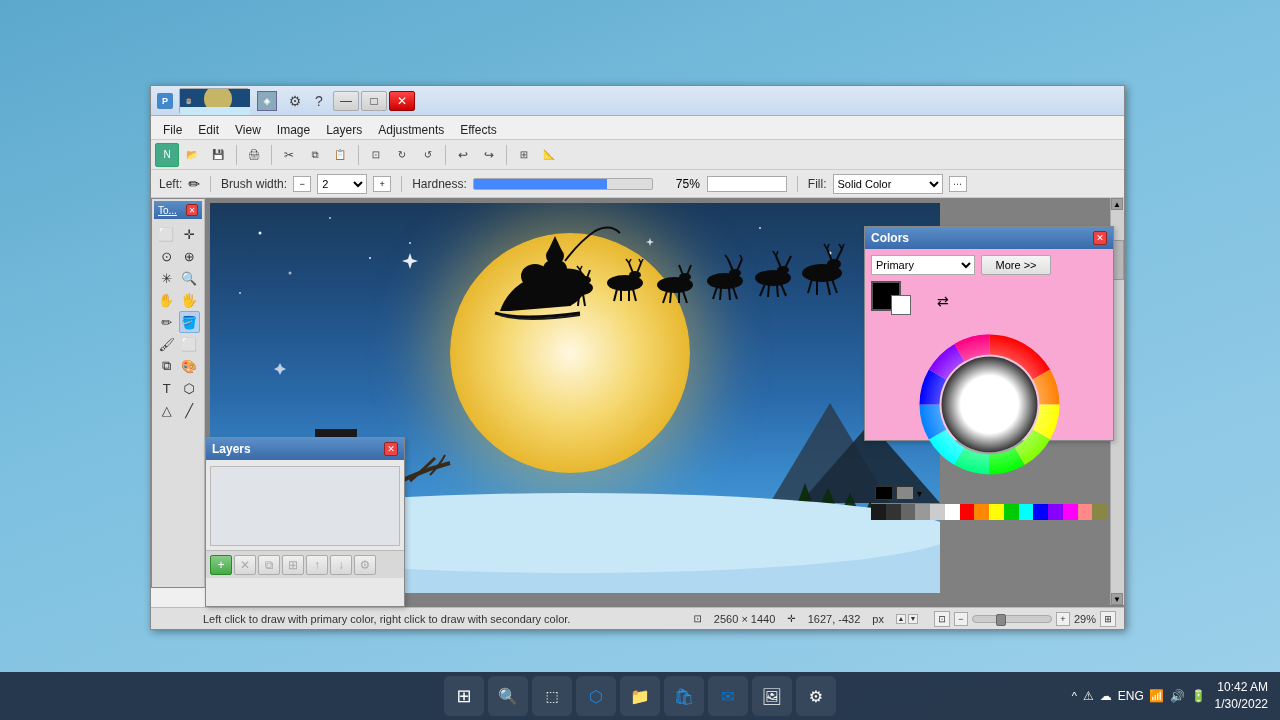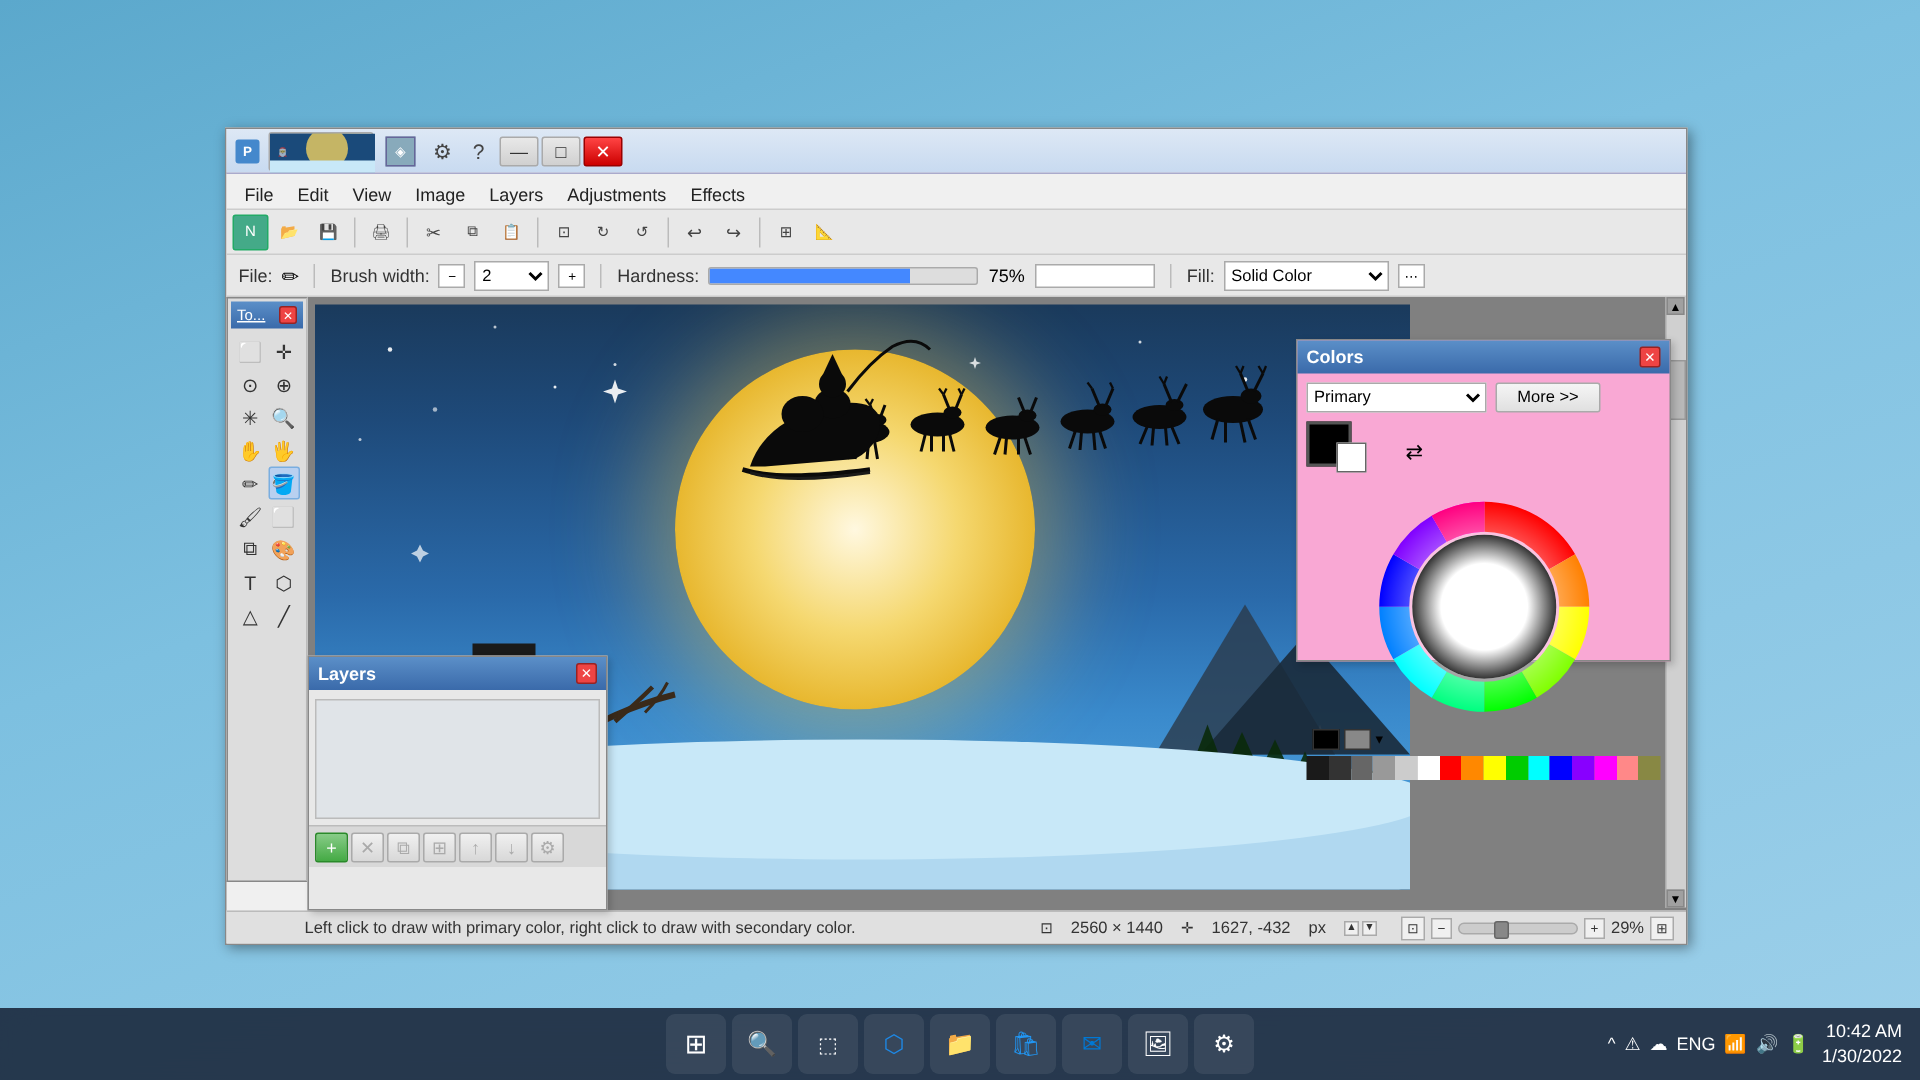--- a/index.html
+++ b/index.html
@@ -316,21 +316,21 @@
     .colors-content {
       padding: 6px;
     }
     .color-mode-row {
       display: flex;
       align-items: center;
       gap: 6px;
       margin-bottom: 6px;
     }
     .color-mode-select {
-      width: 120px;
+      width: 104px;
       height: 20px;
       font-size: 11px;
       border: 1px solid #aaa;
       background: white;
     }
     .more-btn {
       width: 70px;
       height: 20px;
       border: 1px solid #aaa;
       background: linear-gradient(to bottom, #f5f5f5, #e0e0e0);
@@ -564,36 +564,36 @@
       <div class="tb-btn" style="font-size:10px;">↺</div>
       <div class="tb-sep"></div>
       <div class="tb-btn" style="font-size:12px;">↩</div>
       <div class="tb-btn" style="font-size:12px;">↪</div>
       <div class="tb-sep"></div>
       <div class="tb-btn" style="font-size:10px;">⊞</div>
       <div class="tb-btn" style="font-size:10px;">📐</div>
     </div>
 
     <div class="tool-options">
-      <label>File:</label>
+      <label>Left:</label>
       <span style="font-size:14px;cursor:pointer;">✏</span>
       <div style="width:1px;height:16px;background:#bbb;margin:0 4px;"></div>
       <label>Brush width:</label>
       <div style="width:18px;height:16px;border:1px solid #aaa;background:white;display:flex;align-items:center;justify-content:center;font-size:9px;">−</div>
       <select class="brush-width-select">
         <option>2</option><option>4</option><option>8</option><option>16</option>
       </select>
       <div style="width:18px;height:16px;border:1px solid #aaa;background:white;display:flex;align-items:center;justify-content:center;font-size:9px;">+</div>
       <div style="width:1px;height:16px;background:#bbb;margin:0 4px;"></div>
       <label>Hardness:</label>
       <div class="hardness-bar">
         <div class="hardness-track">
           <input type="range" min="0" max="100" value="75" style="width: 100%; opacity: 0; position: absolute;">
         </div>
-        <span style="margin-left:4px;min-width:28px;">75%</span>
+        <span style="margin-left:20px;min-width:28px;">75%</span>
         <div style="width:80px;height:16px;border:1px solid #aaa;background:white;"></div>
       </div>
       <div style="width:1px;height:16px;background:#bbb;margin:0 4px;"></div>
       <label>Fill:</label>
       <select class="fill-select">
         <option>Solid Color</option>
         <option>Linear Gradient</option>
         <option>Radial Gradient</option>
         <option>No Fill</option>
       </select>

